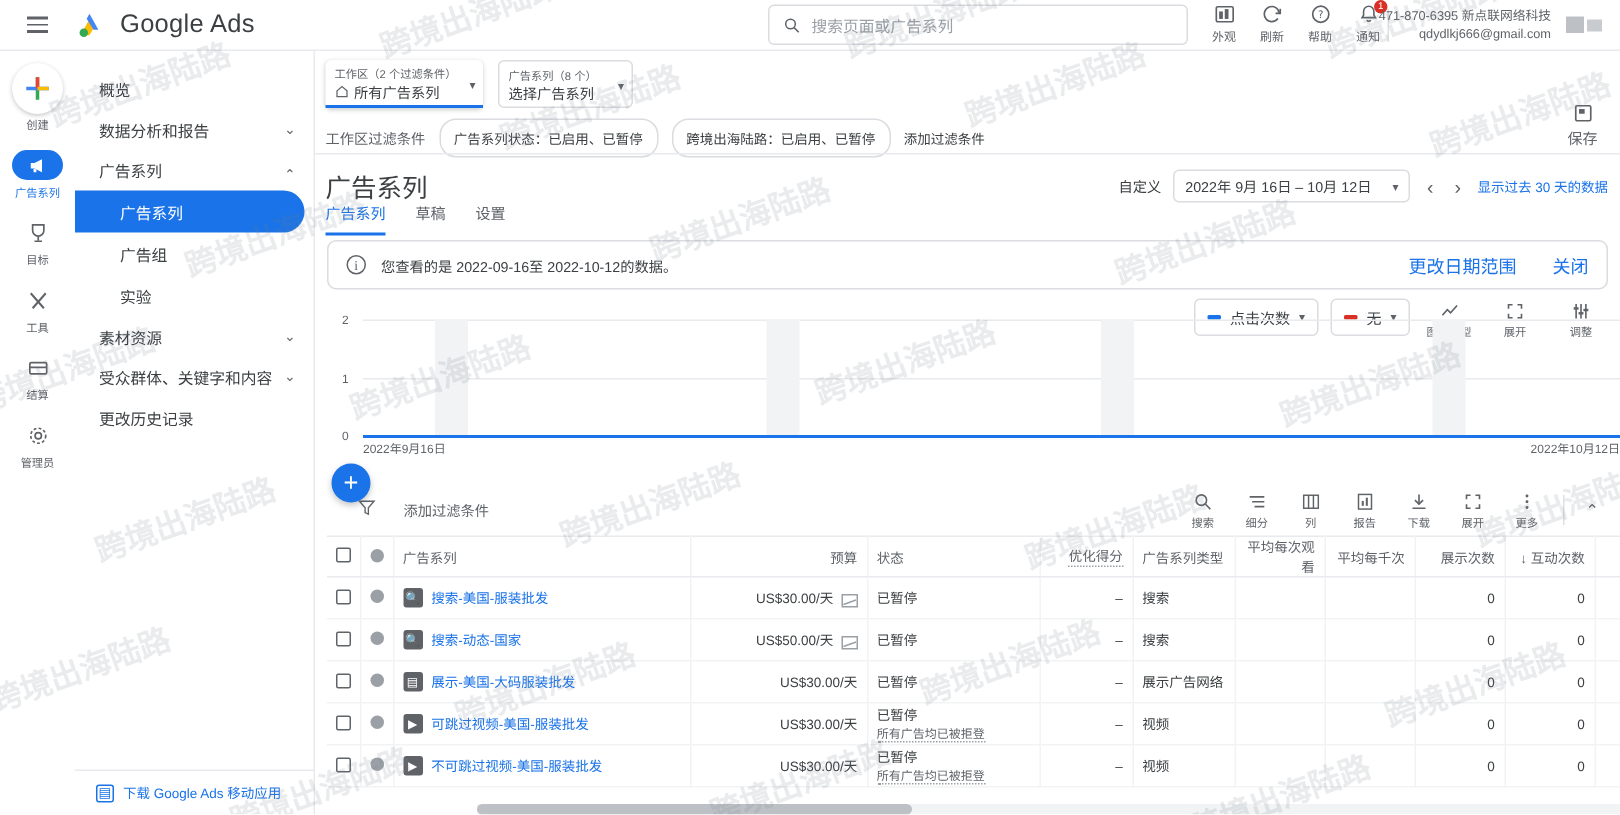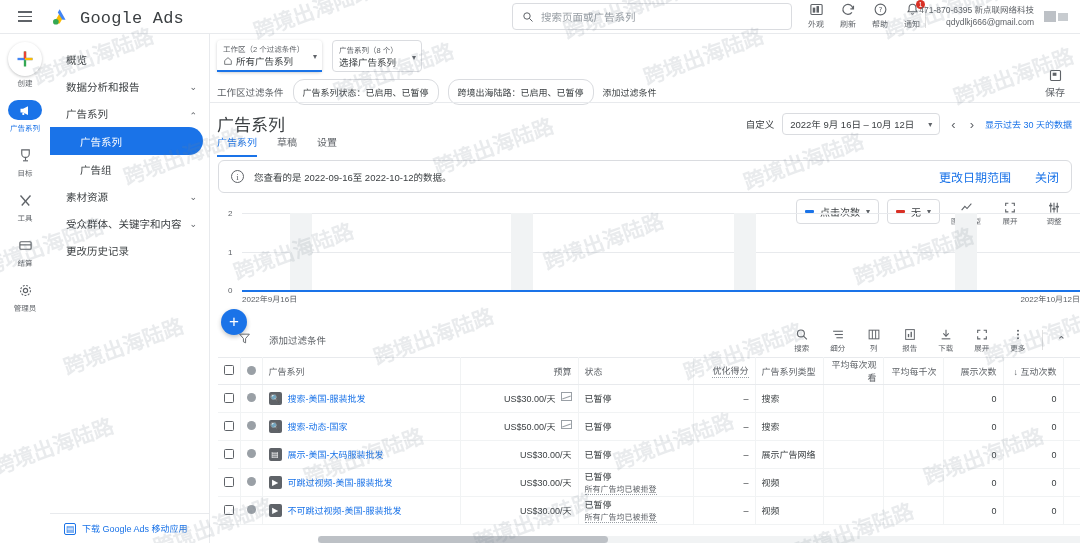--- a/index.html
+++ b/index.html
@@ -12,21 +12,21 @@
 
   
   .topbar {
     position: absolute; top: 0; left: 0; width: 1080px; height: 34px;
     background: #fff; display: flex; align-items: center;
     border-bottom: 1px solid #e8eaed;
   }
   .hamburger { width: 34px; margin-left: 8px; display:flex; flex-direction:column;
     gap: 3px; align-items: center; cursor: pointer; }
   .hamburger i { display:block; width: 14px; height: 1.6px; background: #5f6368; }
-  .brand { display: flex; align-items: flex-end; gap: 8px; margin-left: 8px; font-family: Liberation Mono, monospace; }
+  .brand { display: flex; align-items: flex-start; gap: 8px; margin-left: 8px; }
   .brand-logo { width: 22px; height: 22px; position: relative; }
   .brand-text { font-size: 17px; color: #3c4043; letter-spacing: .2px; }
 
   .searchwrap {
     position: absolute; left: 512px; top: 3px; width: 280px; height: 27px;
     border: 1px solid #dadce0; border-radius: 4px; display: flex; align-items: center;
     gap: 7px; padding: 0 9px; background: #fff;
   }
   .searchwrap .ph { color: #9aa0a6; font-size: 10.5px; }
 
@@ -191,21 +191,21 @@
   .cb { width: 10px; height: 10px; border:1.4px solid #5f6368; border-radius:1.5px;
     display:inline-block; cursor:pointer;}
   .statdot { width: 9px; height: 9px; border-radius:50%; background:#9aa0a6;
     display:inline-block; }
   .cellname { display:flex; align-items:center; gap: 6px; }
   .typeicon { width: 13px; height: 13px; border-radius:2px; background:#5f6368;
     display:flex; align-items:center; justify-content:center; color:#fff;
     font-size:8px; flex: 0 0 auto; }
   .cname { color:#1a73e8; cursor:pointer; font-size:9px; overflow:hidden;
     text-overflow:ellipsis; }
-  .budcell { display:flex; align-items:flex-start; justify-content:flex-end; gap:5px;}
+  .budcell { display:flex; align-items:flex-end; justify-content:flex-end; gap:5px;}
   .chartmini { width: 11px; height: 9px; border:1px solid #9aa0a6; position:relative;}
   .chartmini:after { content:""; position:absolute; left:0; top:50%; width:100%;
     height:1px; background:#9aa0a6; transform: rotate(-20deg);}
   .st2 { font-size: 8px; color:#5f6368; border-bottom: 1px dotted #9aa0a6;
     display:inline-block; }
   .optscore { border-bottom: 1px dotted #9aa0a6; display:inline-block;}
 
   
   .wm { position:absolute; inset:0; pointer-events:none; z-index: 40; overflow:hidden;}
   .wm span { position:absolute; font-size: 21px; font-weight: 700; color: rgba(120,130,145,.16);
@@ -359,20 +359,23 @@
   </div>
   <div class="nav-row">
     <span>广告系列</span>
     <span class="chev" style="top:11px">⌃</span>
   </div>
   <div class="nav-sub sel">
     <span>广告系列</span>
   </div>
   <div class="nav-sub">
     <span>广告组</span>
+  </div>
+  <div class="nav-sub">
+    <span>实验</span>
   </div>
   <div class="nav-row">
     <span>素材资源</span>
     <span class="chev">⌄</span>
   </div>
   <div class="nav-row">
     <span>受众群体、关键字和内容</span>
     <span class="chev">⌄</span>
   </div>
   <div class="nav-row">

